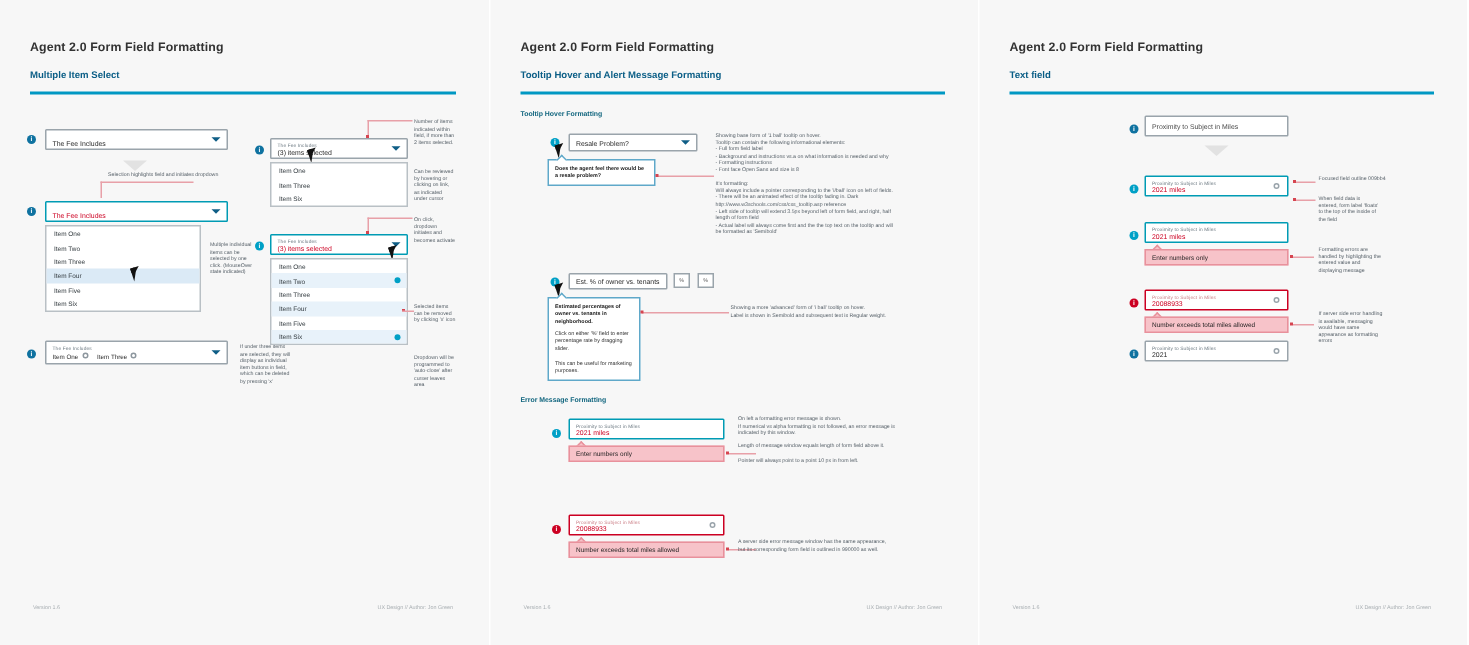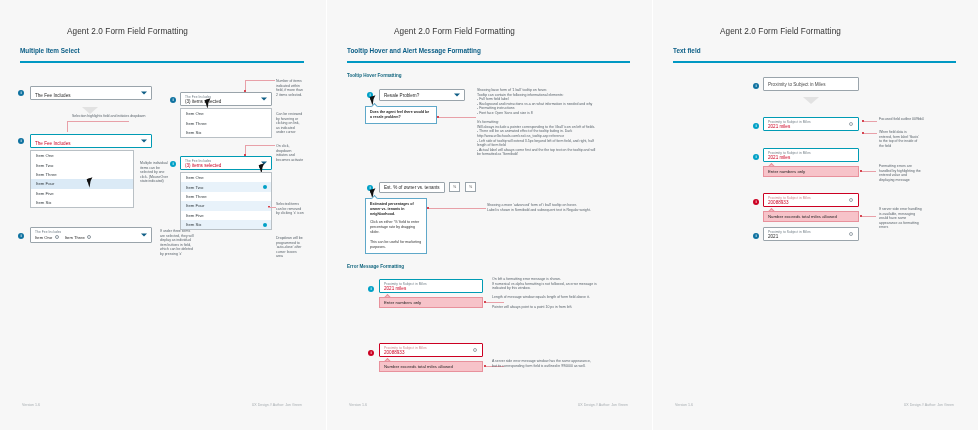--- a/index.html
+++ b/index.html
@@ -23,23 +23,22 @@
     flex: 0 0 326px;
   }
   .board + .board { border-left: 1px solid #ffffff; }
   .board-inner {
     position: absolute;
     left: 10px; top: 9px; right: 10px; bottom: 9px;
     background: #f7f7f7;
   }
   .bd-title {
     position: absolute; left: 10px; top: 18px;
-    font-size: 8.2px; font-weight: normal; color: #333333;
+    font-size: 8.2px; font-weight: bold; color: #333333;
     letter-spacing: .1px;
-    margin-left: 47px;
   }
   .bd-sub {
     position: absolute; left: 10px; top: 38px;
     font-size: 6.4px; font-weight: bold; color: #0b5e86;
   }
   .bd-rule {
     position: absolute; left: 10px; right: 12px; top: 52px;
     height: 2px; background: #0098c3;
   }
   .sec-label {

